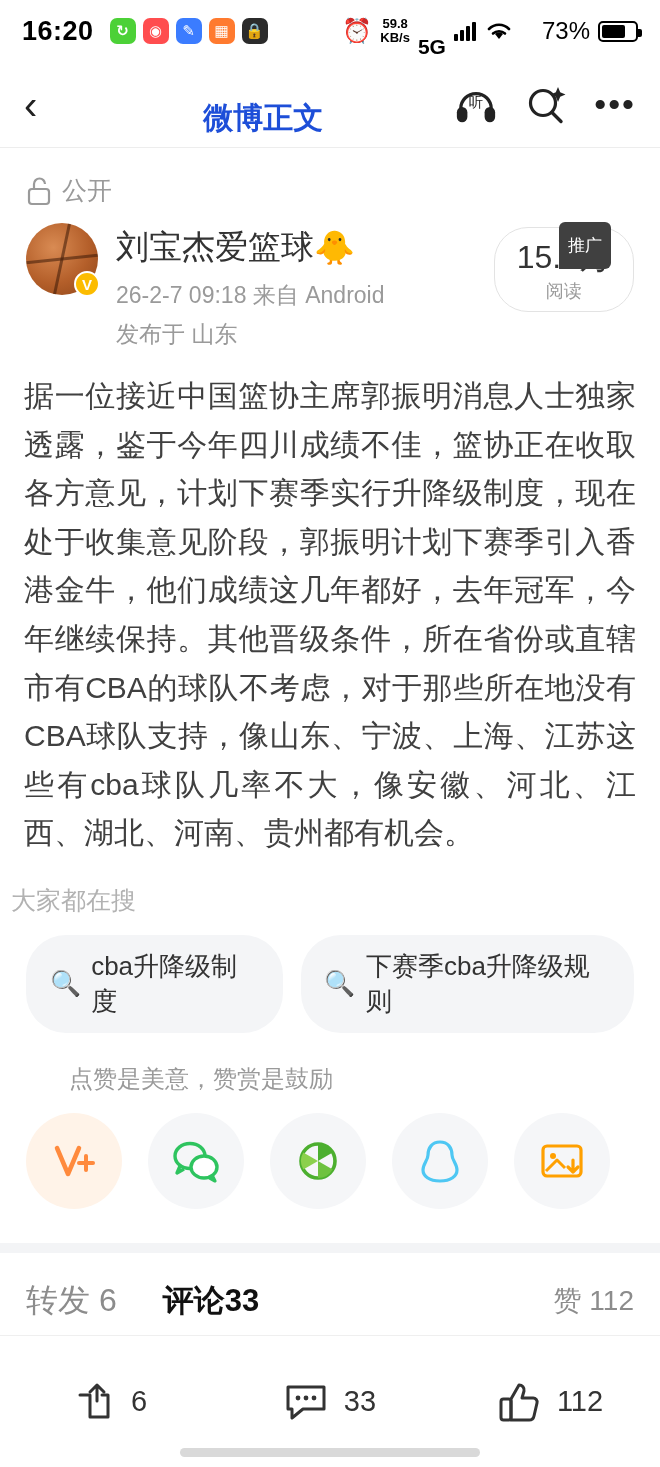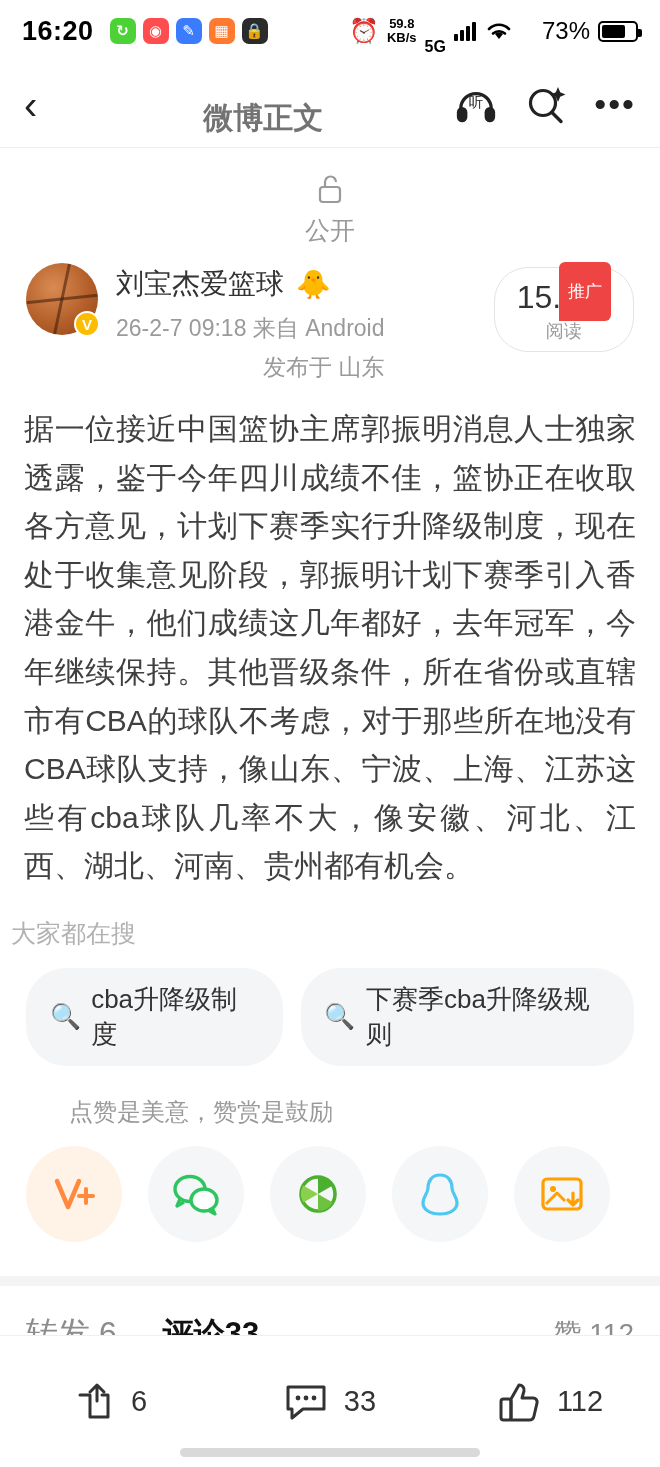--- a/index.html
+++ b/index.html
@@ -30,21 +30,21 @@
     display: flex; align-items: center; justify-content: center;
     font-size: 15px; color: #fff; font-weight: bold;
   }
   .c-green { background: #4cd137; }
   .c-red   { background: #ff4d4f; }
   .c-blue  { background: #3b7cff; }
   .c-orange{ background: #ff7a2f; }
   .c-dark  { background: #2b2b2b; }
   .sb-right { margin-left: auto; display: flex; align-items: center; gap: 8px; }
   .sb-net { font-size: 13px; line-height: 1.05; text-align: center; font-weight: bold; }
-  .sb-5g { font-size: 16px; font-weight: bold; margin-top: 31px; }
+  .sb-5g { font-size: 21px; font-weight: bold; margin-top: 31px; }
   .bars { display: flex; align-items: flex-end; gap: 2px; height: 20px; }
   .bars i { display: block; width: 4px; background: #000; border-radius: 1px; }
   .bars i:nth-child(1){height:7px;} .bars i:nth-child(2){height:11px;}
   .bars i:nth-child(3){height:15px;} .bars i:nth-child(4){height:19px;}
   .sb-batt-txt { font-size: 24px; font-weight: normal; margin-left: 20px; }
   .sb-batt {
     width: 40px; height: 21px; border: 2.5px solid #000; border-radius: 5px;
     position: relative; display: flex; align-items: center; padding: 2px;
   }
   .sb-batt::after {
@@ -54,33 +54,33 @@
   .sb-batt b { display: block; height: 100%; width: 73%; background: #000; border-radius: 2px; }
 
   
   .navbar {
     height: 86px; display: flex; align-items: center;
     padding: 0 24px; background: #fff;
     border-bottom: 1px solid #ededed;
   }
   .nav-back { font-size: 40px; line-height: 1; color: #222; width: 46px; }
   .nav-title {
-    flex: 1; text-align: center; font-size: 30px; font-weight: bold; color: #737373;
+    flex: 1; text-align: center; font-size: 30px; font-weight: bold; color: #1d4ed8;
     margin-left: 10px;
     margin-top: 28px;
   }
   .nav-acts { display: flex; align-items: center; gap: 26px; margin-left: 8px; }
   .nav-ic { width: 44px; height: 44px; display: flex; align-items: center; justify-content: center; color: #222; }
   .nav-dots { font-size: 34px; letter-spacing: 2px; color: #222; }
 
   
   .public-row {
     display: flex; align-items: center; gap: 10px;
     padding: 26px 26px 8px 26px;
-    color: #9a9a9a; font-size: 25px; flex-direction: column;
+    color: #9a9a9a; font-size: 25px;
   }
 
   
   .author {
     display: flex; padding: 8px 26px 0 26px; position: relative;
   }
   .avatar-wrap { position: relative; width: 72px; height: 72px; flex: 0 0 72px; }
   .avatar {
     width: 72px; height: 72px; border-radius: 50%;
     background: radial-gradient(circle at 38% 34%, #d98b53 0%, #b45f2a 55%, #8d4518 100%);
@@ -93,37 +93,37 @@
   .avatar::after  { top: 50%; left: 0; height: 3px; width: 100%; transform: translateY(-50%) rotate(-6deg); }
   .vbadge {
     position: absolute; right: -2px; bottom: -2px;
     width: 26px; height: 26px; border-radius: 50%;
     background: #fcbc00; border: 2px solid #fff;
     color: #fff; font-size: 15px; font-weight: bold;
     display: flex; align-items: center; justify-content: center;
   }
   .author-info { margin-left: 18px; padding-top: 2px; }
   .author-name {
-    font-size: 28px; color: #333; font-weight: 500;
-    display: flex; align-items: center; gap: 12px;
+    font-size: 33px; color: #333; font-weight: 500;
+    display: flex; align-items: center; gap: 0;
   }
   .author-meta { font-size: 23px; color: #9a9a9a; margin-top: 10px; }
-  .author-loc { font-size: 23px; color: #9a9a9a; margin-top: 8px; text-align: right; }
+  .author-loc { font-size: 23px; color: #9a9a9a; margin-top: 8px; }
 
   .read-pill {
     position: absolute; right: 26px; top: 12px;
     border: 1px solid #e3e3e3; border-radius: 34px;
     padding: 8px 22px; text-align: center; background: #fff;
   }
   .read-num { font-size: 32px; color: #333; }
   .read-lab { font-size: 18px; color: #9a9a9a; margin-top: -1px; }
   .promo-tag {
     position: absolute; right: 22px; top: -6px;
-    background: #ef4444; color: #fff; font-size: 17px;
-    padding: 18px 9px; border-radius: 6px 6px 6px 0;
+    background: #404040; color: #fff; font-size: 17px;
+    padding: 12px 9px; border-radius: 6px 6px 6px 0;
   }
 
   
   .post-text {
     padding: 22px 24px 0 24px;
     font-size: 30px; line-height: 1.62; color: #404040;
     text-align: justify;
   }
 
   

